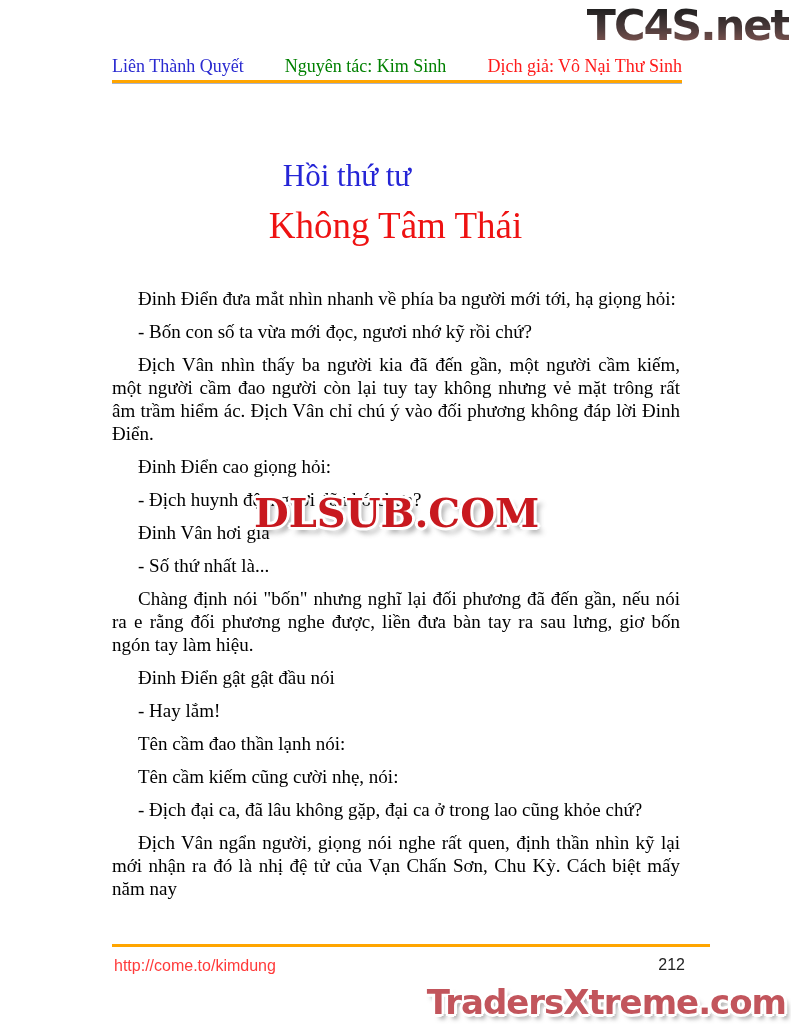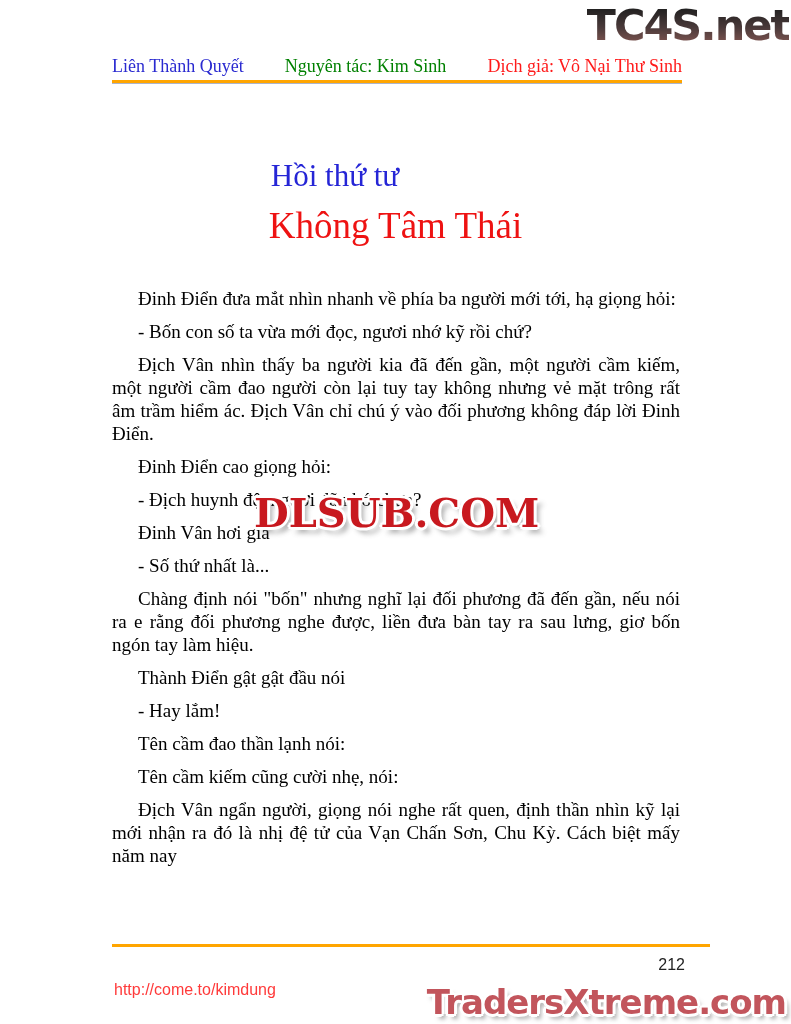--- a/index.html
+++ b/index.html
@@ -30,21 +30,21 @@
   }
   .hdr-left{color:#2a2ad0;}
   .hdr-mid{color:#008000;}
   .hdr-right{color:#ff1a1a;}
   .header-rule{
     position:absolute;top:80px;left:112px;width:570px;height:3px;
     background:#ffa500;border-bottom:1px solid #aab4cc;
   }
   
   .chapter{
-    position:absolute;top:158px;left:0;width:670px;
+    position:absolute;top:158px;left:12px;width:670px;
     text-align:center;font-size:31px;color:#2525d6;
   }
   .chapter-name{
     position:absolute;top:204px;left:0;width:791px;
     text-align:center;font-size:37px;color:#ee1212;
   }
   
   .body-text{
     position:absolute;top:287px;left:112px;width:568px;
   }
@@ -65,21 +65,21 @@
       5px 6px 5px rgba(80,80,80,0.45);
   }
   
   .footer-rule{
     position:absolute;top:944px;left:112px;width:598px;height:3px;
     background:#ffa500;
   }
   .footer-link{
     position:absolute;top:957px;left:114px;
     font-family:"Liberation Sans", sans-serif;
-    font-size:16px;color:#ff3a3a;text-decoration:none;margin-top:24px;
+    font-size:16px;color:#ff3a3a;text-decoration:none;
   }
   .page-number{
     position:absolute;top:956px;right:106px;
     font-family:"Liberation Sans", sans-serif;
     font-size:16px;color:#222;
   }
   .traders{
     position:absolute;right:5px;top:982px;
     font-family:"DejaVu Sans", sans-serif;
     font-weight:bold;font-size:34px;letter-spacing:-1px;
@@ -109,24 +109,25 @@
 
   <div class="body-text">
     <p>Đinh Điển đưa mắt nhìn nhanh về phía ba người mới tới, hạ giọng hỏi:</p>
     <p>- Bốn con số ta vừa mới đọc, ngươi nhớ kỹ rồi chứ?</p>
     <p>Địch Vân nhìn thấy ba người kia đã đến gần, một người cầm kiếm, một người cầm đao người còn lại tuy tay không nhưng vẻ mặt trông rất âm trầm hiểm ác. Địch Vân chỉ chú ý vào đối phương không đáp lời Đinh Điển.</p>
     <p>Đinh Điển cao giọng hỏi:</p>
     <p>- Địch huynh đệ, ngươi đã nhớ chưa?</p>
     <p>Đinh Vân hơi gia</p>
     <p>- Số thứ nhất là...</p>
     <p>Chàng định nói "bốn" nhưng nghĩ lại đối phương đã đến gần, nếu nói ra e rằng đối phương nghe được, liền đưa bàn tay ra sau lưng, giơ bốn ngón tay làm hiệu.</p>
-    <p>Thành Điển gật gật đầu nói</p>
+    <p>Đinh Điển gật gật đầu nói</p>
     <p>- Hay lắm!</p>
     <p>Tên cầm đao thần lạnh nói:</p>
     <p>Tên cầm kiếm cũng cười nhẹ, nói:</p>
+    <p>- Địch đại ca, đã lâu không gặp, đại ca ở trong lao cũng khỏe chứ?</p>
     <p>Địch Vân ngẩn người, giọng nói nghe rất quen, định thần nhìn kỹ lại mới nhận ra đó là nhị đệ tử của Vạn Chấn Sơn, Chu Kỳ. Cách biệt mấy năm nay</p>
   </div>
 
   <div class="dlsub">DLSUB.COM</div>
 
   <div class="footer-rule"></div>
   <a class="footer-link" href="#">http://come.to/kimdung</a>
   <div class="page-number">212</div>
   <div class="traders">TradersXtreme.com</div>
 

